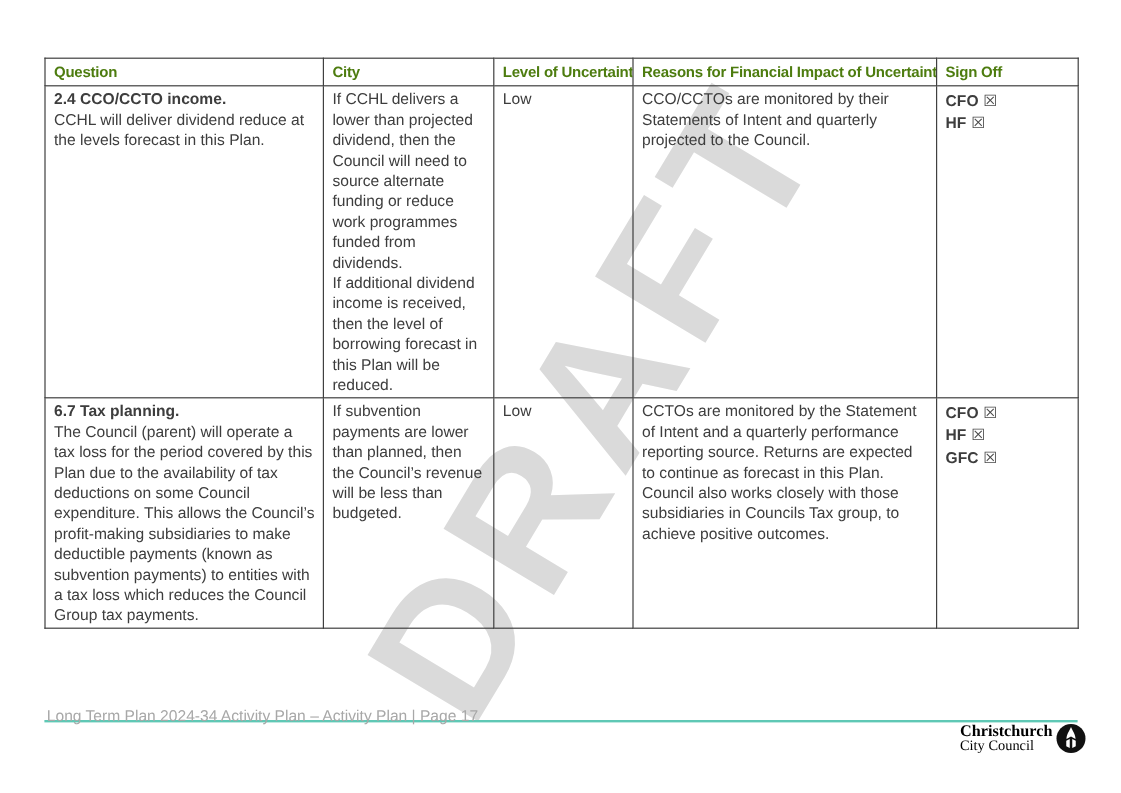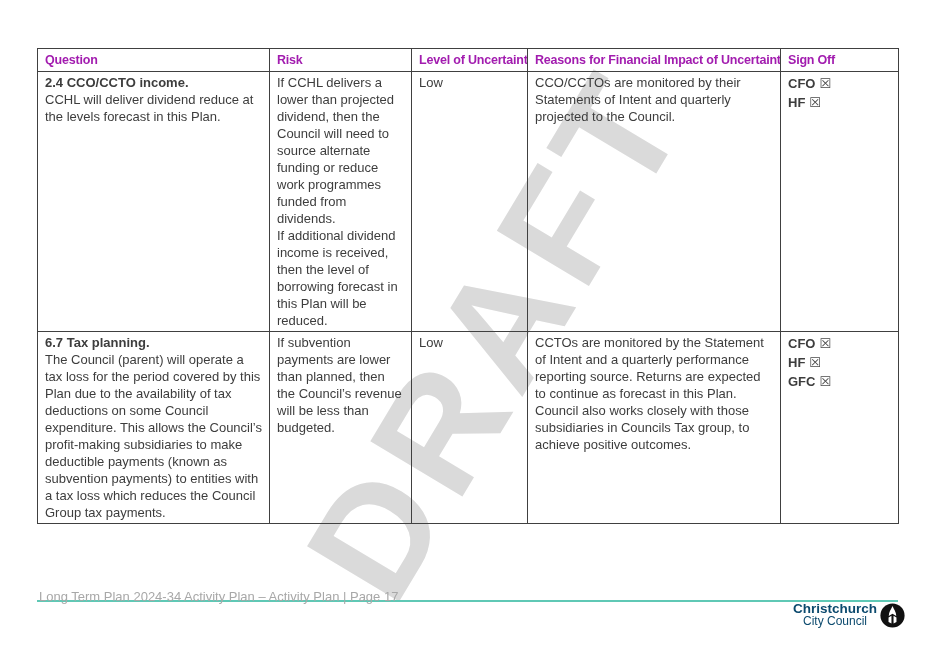--- a/index.html
+++ b/index.html
@@ -43,21 +43,21 @@
     border: 1px solid #404040;
     vertical-align: top;
     text-align: left;
     padding: 2px 6px 2px 7px;
     font-size: 13px;
     line-height: 17px;
     color: #3d3d3d;
     overflow: hidden;
   }
   table.main th {
-    color: #a21caf;
+    color: #4d7c0f;
     font-weight: bold;
     font-size: 12.5px;
     letter-spacing: -0.2px;
     white-space: nowrap;
     height: 17px;
     padding-top: 3px;
   }
   tr.row-cont td  { height: 63px;  }
   tr.row-53  td   { height: 247px; }
   tr.row-54  td   { height: 191px; }
@@ -88,23 +88,23 @@
   .logo {
     position: absolute;
     right: 29px;
     top: 602px;
     display: flex;
     align-items: center;
     gap: 3px;
     z-index: 1;
   }
   .logo-text {
-    text-align: center;
-    font-family: Liberation Sans, sans-serif;
-    color: #0c4a6e;
+    text-align: left;
+    font-family: Liberation Serif, serif;
+    color: #000000;
     line-height: 13px;
   }
   .logo-line1 { font-weight: bold; font-size: 13.5px; }
   .logo-line2 { font-size: 12px; }
 </style>
 </head>
 <body>
 
 <div class="page">
 
@@ -114,21 +114,21 @@
     <colgroup>
       <col style="width:232px">
       <col style="width:142px">
       <col style="width:116px">
       <col style="width:253px">
       <col style="width:118px">
     </colgroup>
     <thead>
       <tr>
         <th>Question</th>
-        <th>Risk</th>
+        <th>City</th>
         <th>Level of Uncertainty</th>
         <th>Reasons for Financial Impact of Uncertainty</th>
         <th>Sign Off</th>
       </tr>
     </thead>
     <tbody>
 
       <tr class="row-53">
         <td class="cell">
           <p class="q-title">2.4 CCO/CCTO income.</p>

